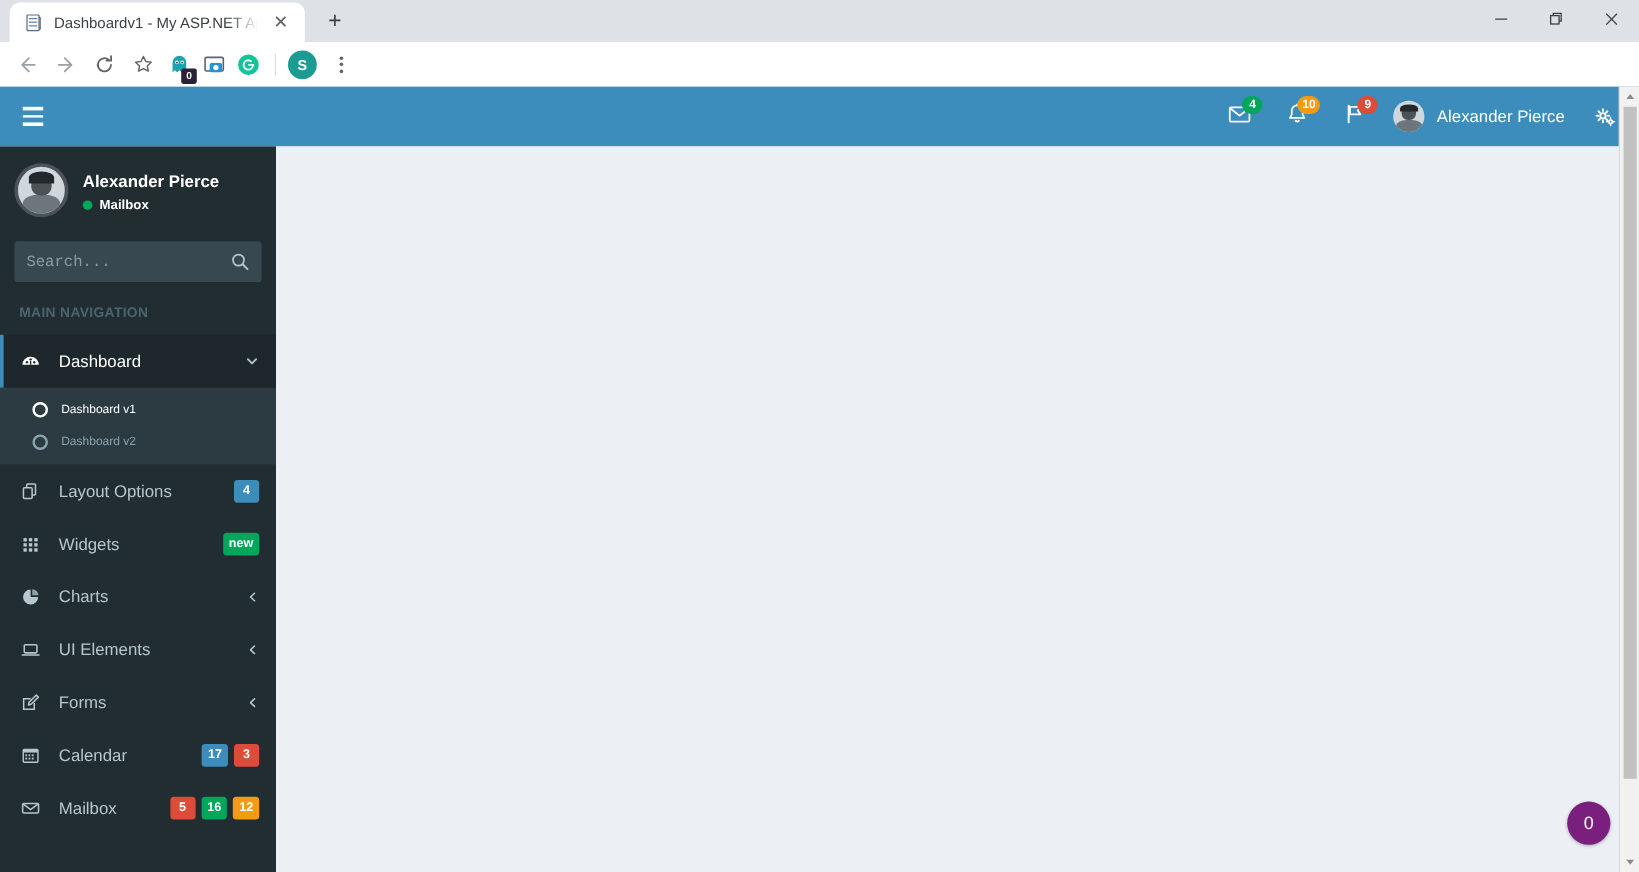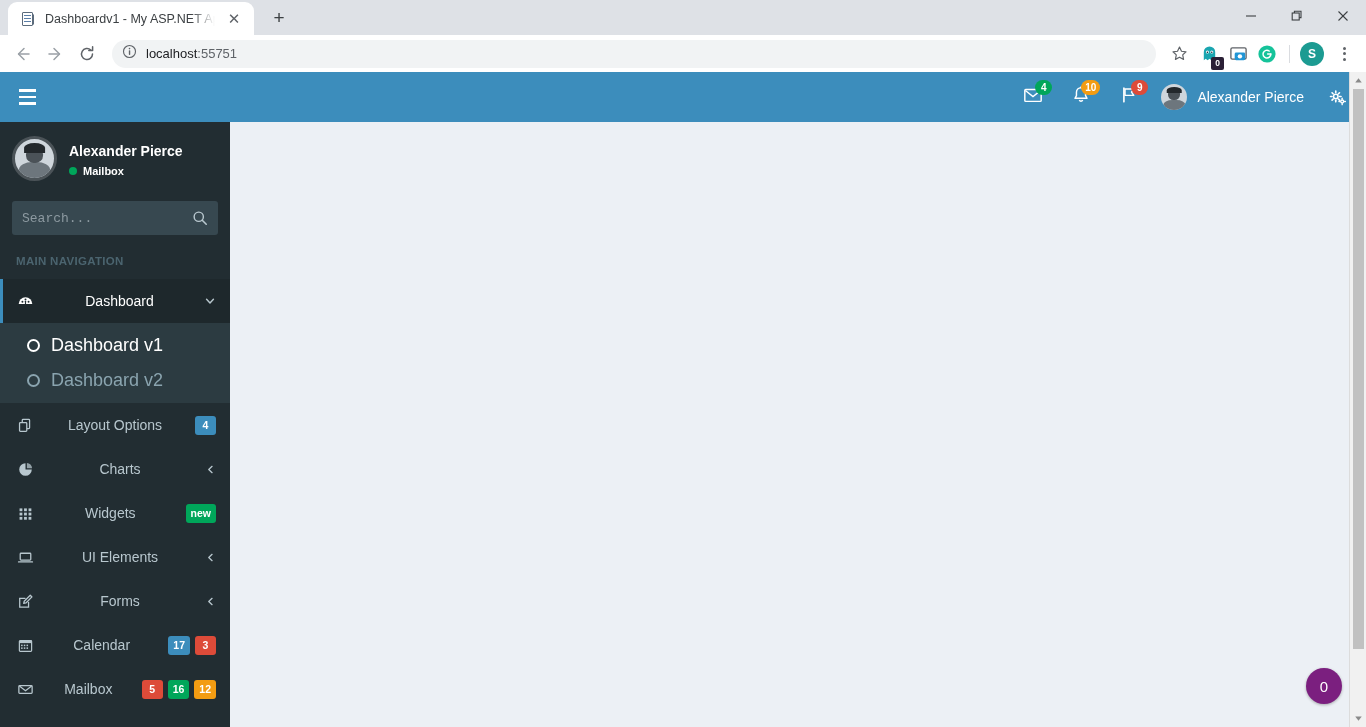--- a/index.html
+++ b/index.html
@@ -186,40 +186,39 @@
   .nav-header {
     color: #4b646f; font-size: 11.5px; font-weight: 700; letter-spacing: .3px;
     padding: 16px 16px 12px 16px;
   }
   .menu { list-style: none; }
   .menu > li > a {
     display: flex; align-items: center; height: 44px;
     padding: 0 14px 0 12px; color: #b8c7ce; font-size: 14px;
     text-decoration: none; border-left: 3px solid transparent; gap: 14px;
     position: relative;
-    text-align: center;
   }
   .menu > li.active > a {
     background: #1e282c; color: #fff; border-left-color: #3c8dbc; font-weight: 400;
   }
   .menu .m-icon { width: 20px; display: flex; align-items: center; justify-content: center; flex: 0 0 20px; }
   .menu .m-label { flex: 1; white-space: nowrap; }
   .menu .m-arrow { color: #b8c7ce; display: flex; align-items: center; }
   .badges { display: flex; gap: 5px; align-items: center; }
   .sb-badge {
     font-size: 10.5px; font-weight: 700; color: #fff;
     min-width: 21px; height: 19px; border-radius: 3px;
     display: flex; align-items: center; justify-content: center; padding: 0 5px;
     line-height: 1;
   }
   .bg-blue { background: #3c8dbc; }
   .treeview-menu { list-style: none; background: #2c3b41; padding: 5px 0; }
   .treeview-menu > li > a {
     display: flex; align-items: center; gap: 11px;
-    padding: 7px 20px 7px 27px; color: #8aa4af; font-size: 18px; text-decoration: none; text-align: center;
+    padding: 7px 20px 7px 27px; color: #8aa4af; font-size: 10px; text-decoration: none; text-align: center;
   }
   .treeview-menu > li.active > a { color: #fff; }
   .circle-ico {
     width: 13px; height: 13px; border-radius: 50%;
     border: 2px solid #8aa4af; flex: 0 0 13px;
   }
   .treeview-menu > li.active .circle-ico { border-color: #fff; }
 
   
   .content-area { flex: 1; background: #ecf0f5; position: relative; }
@@ -294,30 +293,20 @@
       <svg width="18" height="18" viewBox="0 0 18 18">
           <polyline points="8,3.5 13.5,9 8,14.5" fill="none" stroke="#9aa0a6" stroke-width="1.5" stroke-linecap="round" stroke-linejoin="round"></polyline>
           <line x1="3" y1="9" x2="13.2" y2="9" stroke="#9aa0a6" stroke-width="1.5" stroke-linecap="round"></line>
         </svg>
     </div>
     <div class="navbtn">
       <svg width="18" height="18" viewBox="0 0 18 18">
           <path d="M14.5 9a5.5 5.5 0 1 1-1.7-3.95" fill="none" stroke="#5f6368" stroke-width="1.5" stroke-linecap="round"></path>
           <polyline points="14.6,1.8 14.6,5.6 10.8,5.6" fill="none" stroke="#5f6368" stroke-width="1.5" stroke-linecap="round" stroke-linejoin="round"></polyline>
         </svg>
-    </div>
-    <div class="omnibox">
-      <span>
-        <svg width="15" height="15" viewBox="0 0 16 16">
-            <circle cx="8" cy="8" r="6.4" fill="none" stroke="#5f6368" stroke-width="1.2"></circle>
-            <circle cx="8" cy="4.9" r="0.85" fill="#5f6368"></circle>
-            <rect x="7.3" y="6.6" width="1.5" height="5" rx=".6" fill="#5f6368"></rect>
-          </svg>
-      </span>
-      <span class="url"><span>localhost</span><span class="scheme">:55751</span></span>
     </div>
     <div class="navbtn">
       <svg width="17" height="17" viewBox="0 0 18 18">
           <polygon points="9,2.2 11.1,6.6 15.9,7.2 12.4,10.5 13.3,15.2 9,12.9 4.7,15.2 5.6,10.5 2.1,7.2 6.9,6.6" fill="none" stroke="#5f6368" stroke-width="1.25" stroke-linejoin="round"></polygon>
         </svg>
     </div>
     <div class="ext-icons">
       <div class="ext">
         <svg width="19" height="19" viewBox="0 0 20 20">
             <path d="M4 17V8.5a6 6 0 0 1 12 0V17l-2-1.6-2 1.6-2-1.6-2 1.6-2-1.6z" fill="#19a5b0"></path>
@@ -512,37 +501,20 @@
               <span class="badges">
                 <span class="sb-badge bg-blue">4</span>
               </span>
             </a>
           </li>
 
           <li>
             <a href="#">
               <span class="m-icon">
                 <svg width="17" height="17" viewBox="0 0 20 20">
-                    <path d="M10 10V2.6A7.4 7.4 0 1 0 17.4 10z" fill="#b8c7ce"></path>
-                    <path d="M11.6 8.4h6.1A6.2 6.2 0 0 0 11.6 2.3z" fill="#b8c7ce" opacity=".75"></path>
-                  </svg>
-              </span>
-              <span class="m-label">Charts</span>
-              <span class="m-arrow">
-                <svg width="11" height="11" viewBox="0 0 14 14">
-                    <polyline points="9,3 4.8,7 9,11" fill="none" stroke="#b8c7ce" stroke-width="1.7" stroke-linecap="round" stroke-linejoin="round"></polyline>
-                  </svg>
-              </span>
-            </a>
-          </li>
-
-          <li>
-            <a href="#">
-              <span class="m-icon">
-                <svg width="17" height="17" viewBox="0 0 20 20">
                     <g fill="#b8c7ce">
                       <rect x="3" y="4" width="3.3" height="3.3"></rect>
                       <rect x="8.3" y="4" width="3.3" height="3.3"></rect>
                       <rect x="13.6" y="4" width="3.3" height="3.3"></rect>
                       <rect x="3" y="9" width="3.3" height="3.3"></rect>
                       <rect x="8.3" y="9" width="3.3" height="3.3"></rect>
                       <rect x="13.6" y="9" width="3.3" height="3.3"></rect>
                       <rect x="3" y="14" width="3.3" height="3.3"></rect>
                       <rect x="8.3" y="14" width="3.3" height="3.3"></rect>
                       <rect x="13.6" y="14" width="3.3" height="3.3"></rect>
@@ -553,20 +525,37 @@
               <span class="badges">
                 <span class="sb-badge bg-green">new</span>
               </span>
             </a>
           </li>
 
           <li>
             <a href="#">
               <span class="m-icon">
                 <svg width="17" height="17" viewBox="0 0 20 20">
+                    <path d="M10 10V2.6A7.4 7.4 0 1 0 17.4 10z" fill="#b8c7ce"></path>
+                    <path d="M11.6 8.4h6.1A6.2 6.2 0 0 0 11.6 2.3z" fill="#b8c7ce" opacity=".75"></path>
+                  </svg>
+              </span>
+              <span class="m-label">Charts</span>
+              <span class="m-arrow">
+                <svg width="11" height="11" viewBox="0 0 14 14">
+                    <polyline points="9,3 4.8,7 9,11" fill="none" stroke="#b8c7ce" stroke-width="1.7" stroke-linecap="round" stroke-linejoin="round"></polyline>
+                  </svg>
+              </span>
+            </a>
+          </li>
+
+          <li>
+            <a href="#">
+              <span class="m-icon">
+                <svg width="17" height="17" viewBox="0 0 20 20">
                     <rect x="3.8" y="5" width="12.4" height="8" rx="1" fill="none" stroke="#b8c7ce" stroke-width="1.5"></rect>
                     <line x1="1.8" y1="15.2" x2="18.2" y2="15.2" stroke="#b8c7ce" stroke-width="1.5" stroke-linecap="round"></line>
                   </svg>
               </span>
               <span class="m-label">UI Elements</span>
               <span class="m-arrow">
                 <svg width="11" height="11" viewBox="0 0 14 14">
                     <polyline points="9,3 4.8,7 9,11" fill="none" stroke="#b8c7ce" stroke-width="1.7" stroke-linecap="round" stroke-linejoin="round"></polyline>
                   </svg>
               </span>

